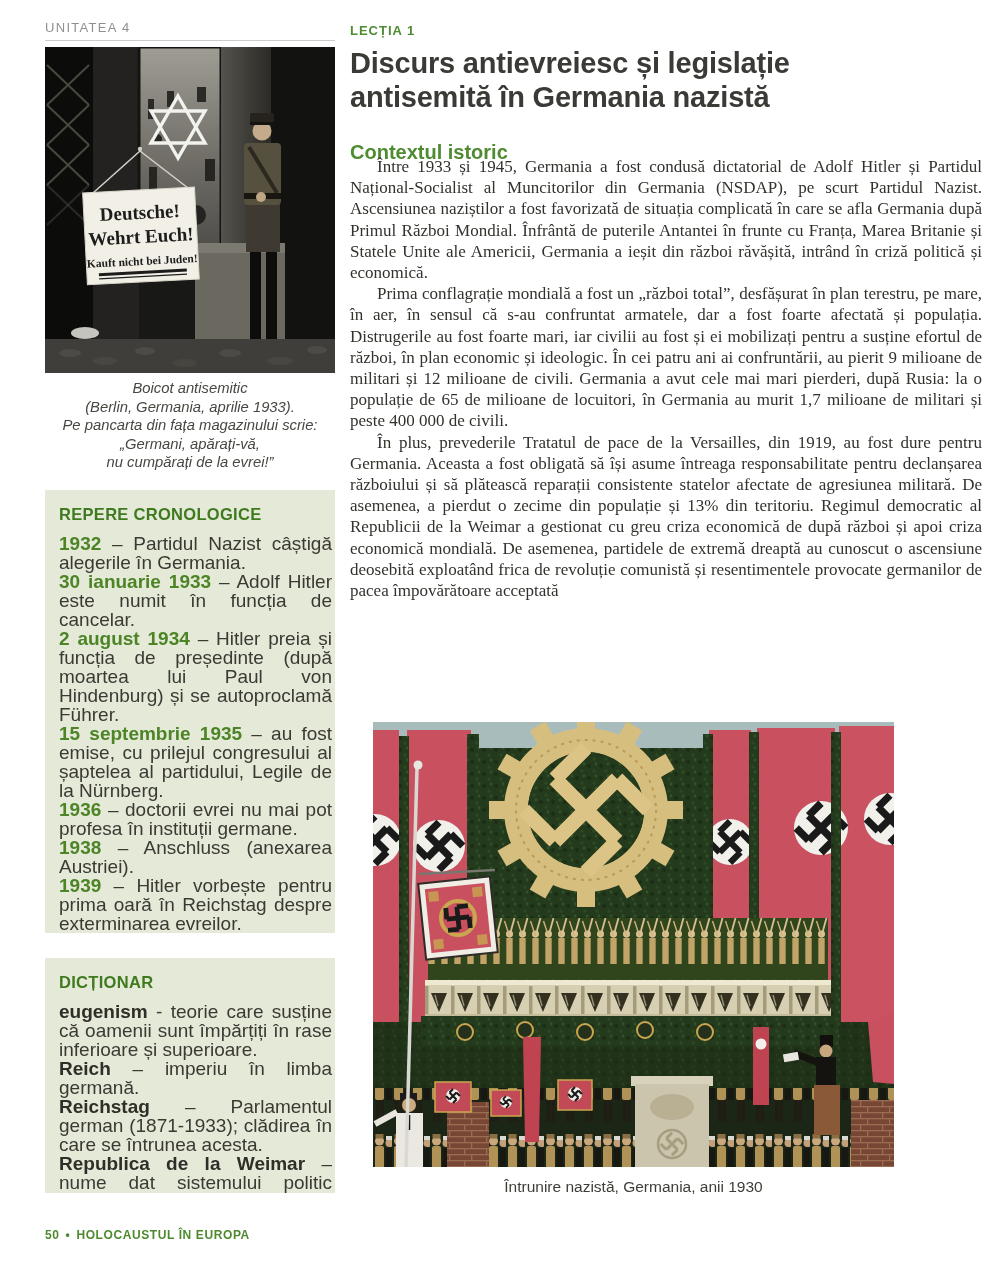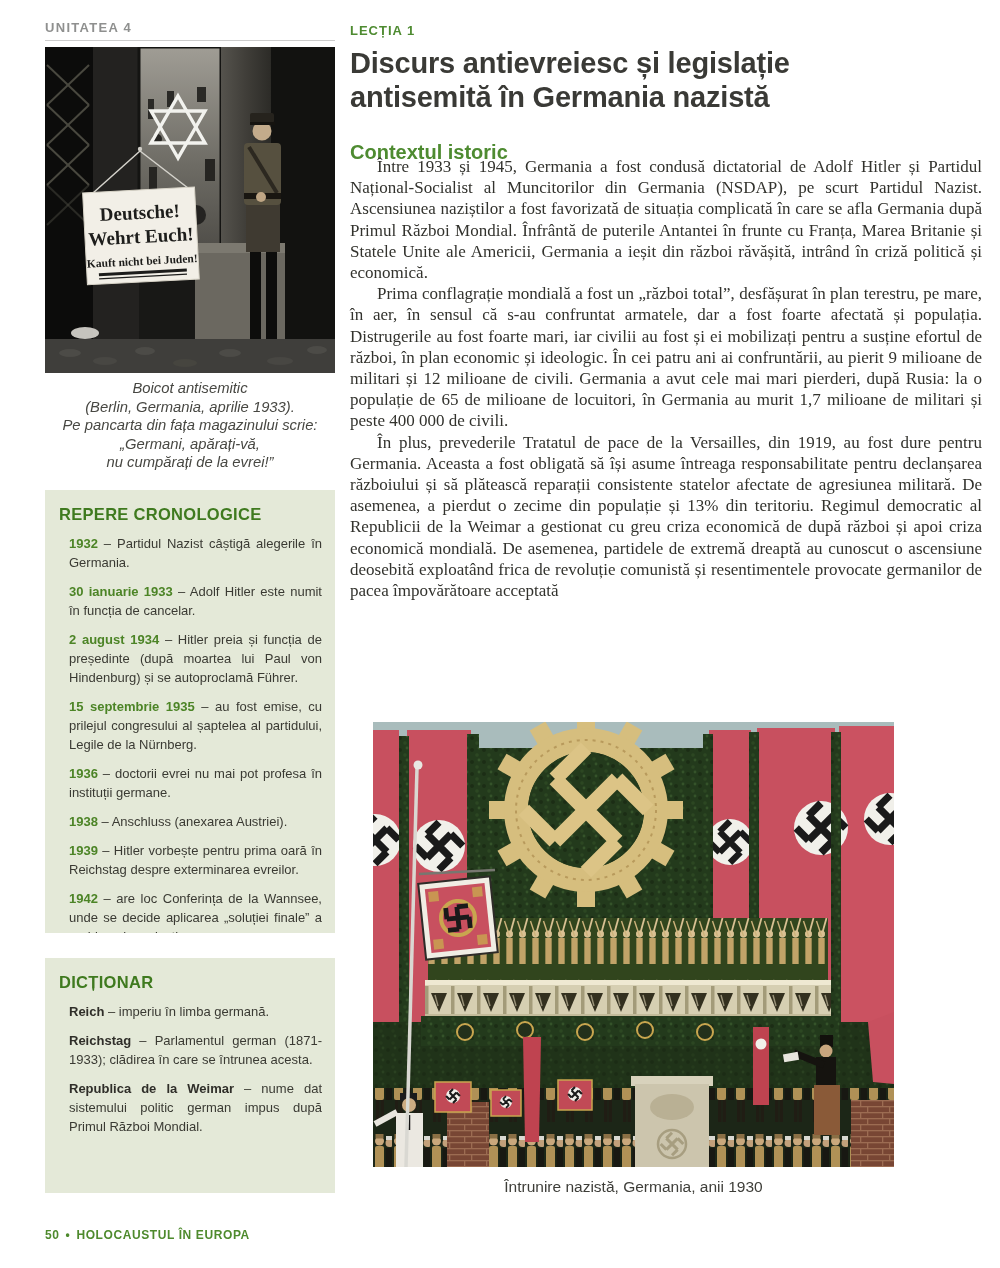--- a/index.html
+++ b/index.html
@@ -1,20 +1,20 @@
 <!DOCTYPE html>
 <html lang="ro"><head>
 <meta charset="utf-8">
 <style>
   html,body{margin:0;padding:0;background:#ffffff;}
   #page{position:relative;width:1000px;height:1268px;background:#ffffff;overflow:hidden;
         font-family:"Liberation Sans",sans-serif;}
 
   
-  .unit-label{position:absolute;left:45px;top:20px;font-size:13px;font-weight:700;
+  .unit-label{position:absolute;left:45px;top:20px;font-size:13px;font-weight:400;
               letter-spacing:1.3px;color:#8f908f;}
   .unit-rule{position:absolute;left:45px;top:40px;width:290px;height:1px;background:#cccccc;}
   .lesson-label{position:absolute;left:350px;top:23px;font-size:13px;font-weight:700;
               letter-spacing:1px;color:#4e8b31;}
   .page-title{position:absolute;left:350px;top:46px;width:580px;margin:0;
               font-size:29px;line-height:34px;font-weight:700;color:#3a3a36;letter-spacing:-0.2px;}
   .section-heading{position:absolute;left:350px;top:141px;margin:0;
               font-size:20px;font-weight:700;color:#4e8b31;}
 
   
@@ -26,21 +26,21 @@
   
   .left-photo{position:absolute;left:45px;top:47px;width:290px;height:326px;margin:0;}
   .left-photo svg{display:block;width:100%;height:100%;}
   .left-caption{position:absolute;left:35px;top:379px;width:310px;text-align:center;
                 font-style:italic;font-size:14.8px;line-height:18.6px;color:#474742;}
 
   
   .box{position:absolute;left:45px;width:290px;background:#e4e9d8;box-sizing:border-box;
        padding:15px 3px 10px 14px;overflow:hidden;}
   .box h3{margin:0 0 10px 0;font-size:16.5px;font-weight:700;color:#3f7a1f;letter-spacing:0.3px;}
-  .box p{margin:10px;font-size:13px;line-height:19px;color:#3a3a33;text-align:justify;}
+  .box p{margin:0;font-size:19px;line-height:19px;color:#3a3a33;text-align:justify;}
   .box .date{font-weight:700;color:#4c8426;}
   .box .term{font-weight:700;color:#2f2e29;}
   .box-repere{top:490px;height:443px;}
   .box-dict{top:958px;height:235px;}
 
   
   .main-photo{position:absolute;left:373px;top:722px;width:521px;height:445px;margin:0;}
   .main-photo svg{display:block;width:100%;height:100%;}
   .main-caption{position:absolute;left:373px;top:1178px;width:521px;text-align:center;
                 font-size:15.5px;color:#3e3e39;}
@@ -179,20 +179,21 @@
         <p class="entry"><span class="date">1939</span> <span>– Hitler vorbește pentru prima oară în Reichstag despre exterminarea evreilor.</span></p>
 
         <p class="entry"><span class="date">1942</span> <span>– are loc Conferința de la Wannsee, unde se decide aplicarea „soluției finale” a problemei evreiești.</span></p>
       </div>
   </section>
 
   <section class="box box-dict">
     <h3>DICȚIONAR</h3>
     <div>
 
+        <p class="entry"><span class="term">eugenism</span> <span>- teorie care susține că oamenii sunt împărțiți în rase inferioare și superioare.</span></p>
 
         <p class="entry"><span class="term">Reich</span> <span>– imperiu în limba germană.</span></p>
 
         <p class="entry"><span class="term">Reichstag</span> <span>– Parlamentul german (1871-1933); clădirea în care se întrunea acesta.</span></p>
 
         <p class="entry"><span class="term">Republica de la Weimar</span> <span>– nume dat sistemului politic german impus după Primul Război Mondial.</span></p>
       </div>
   </section>
 
   <div class="lesson-label">LECȚIA 1</div>

